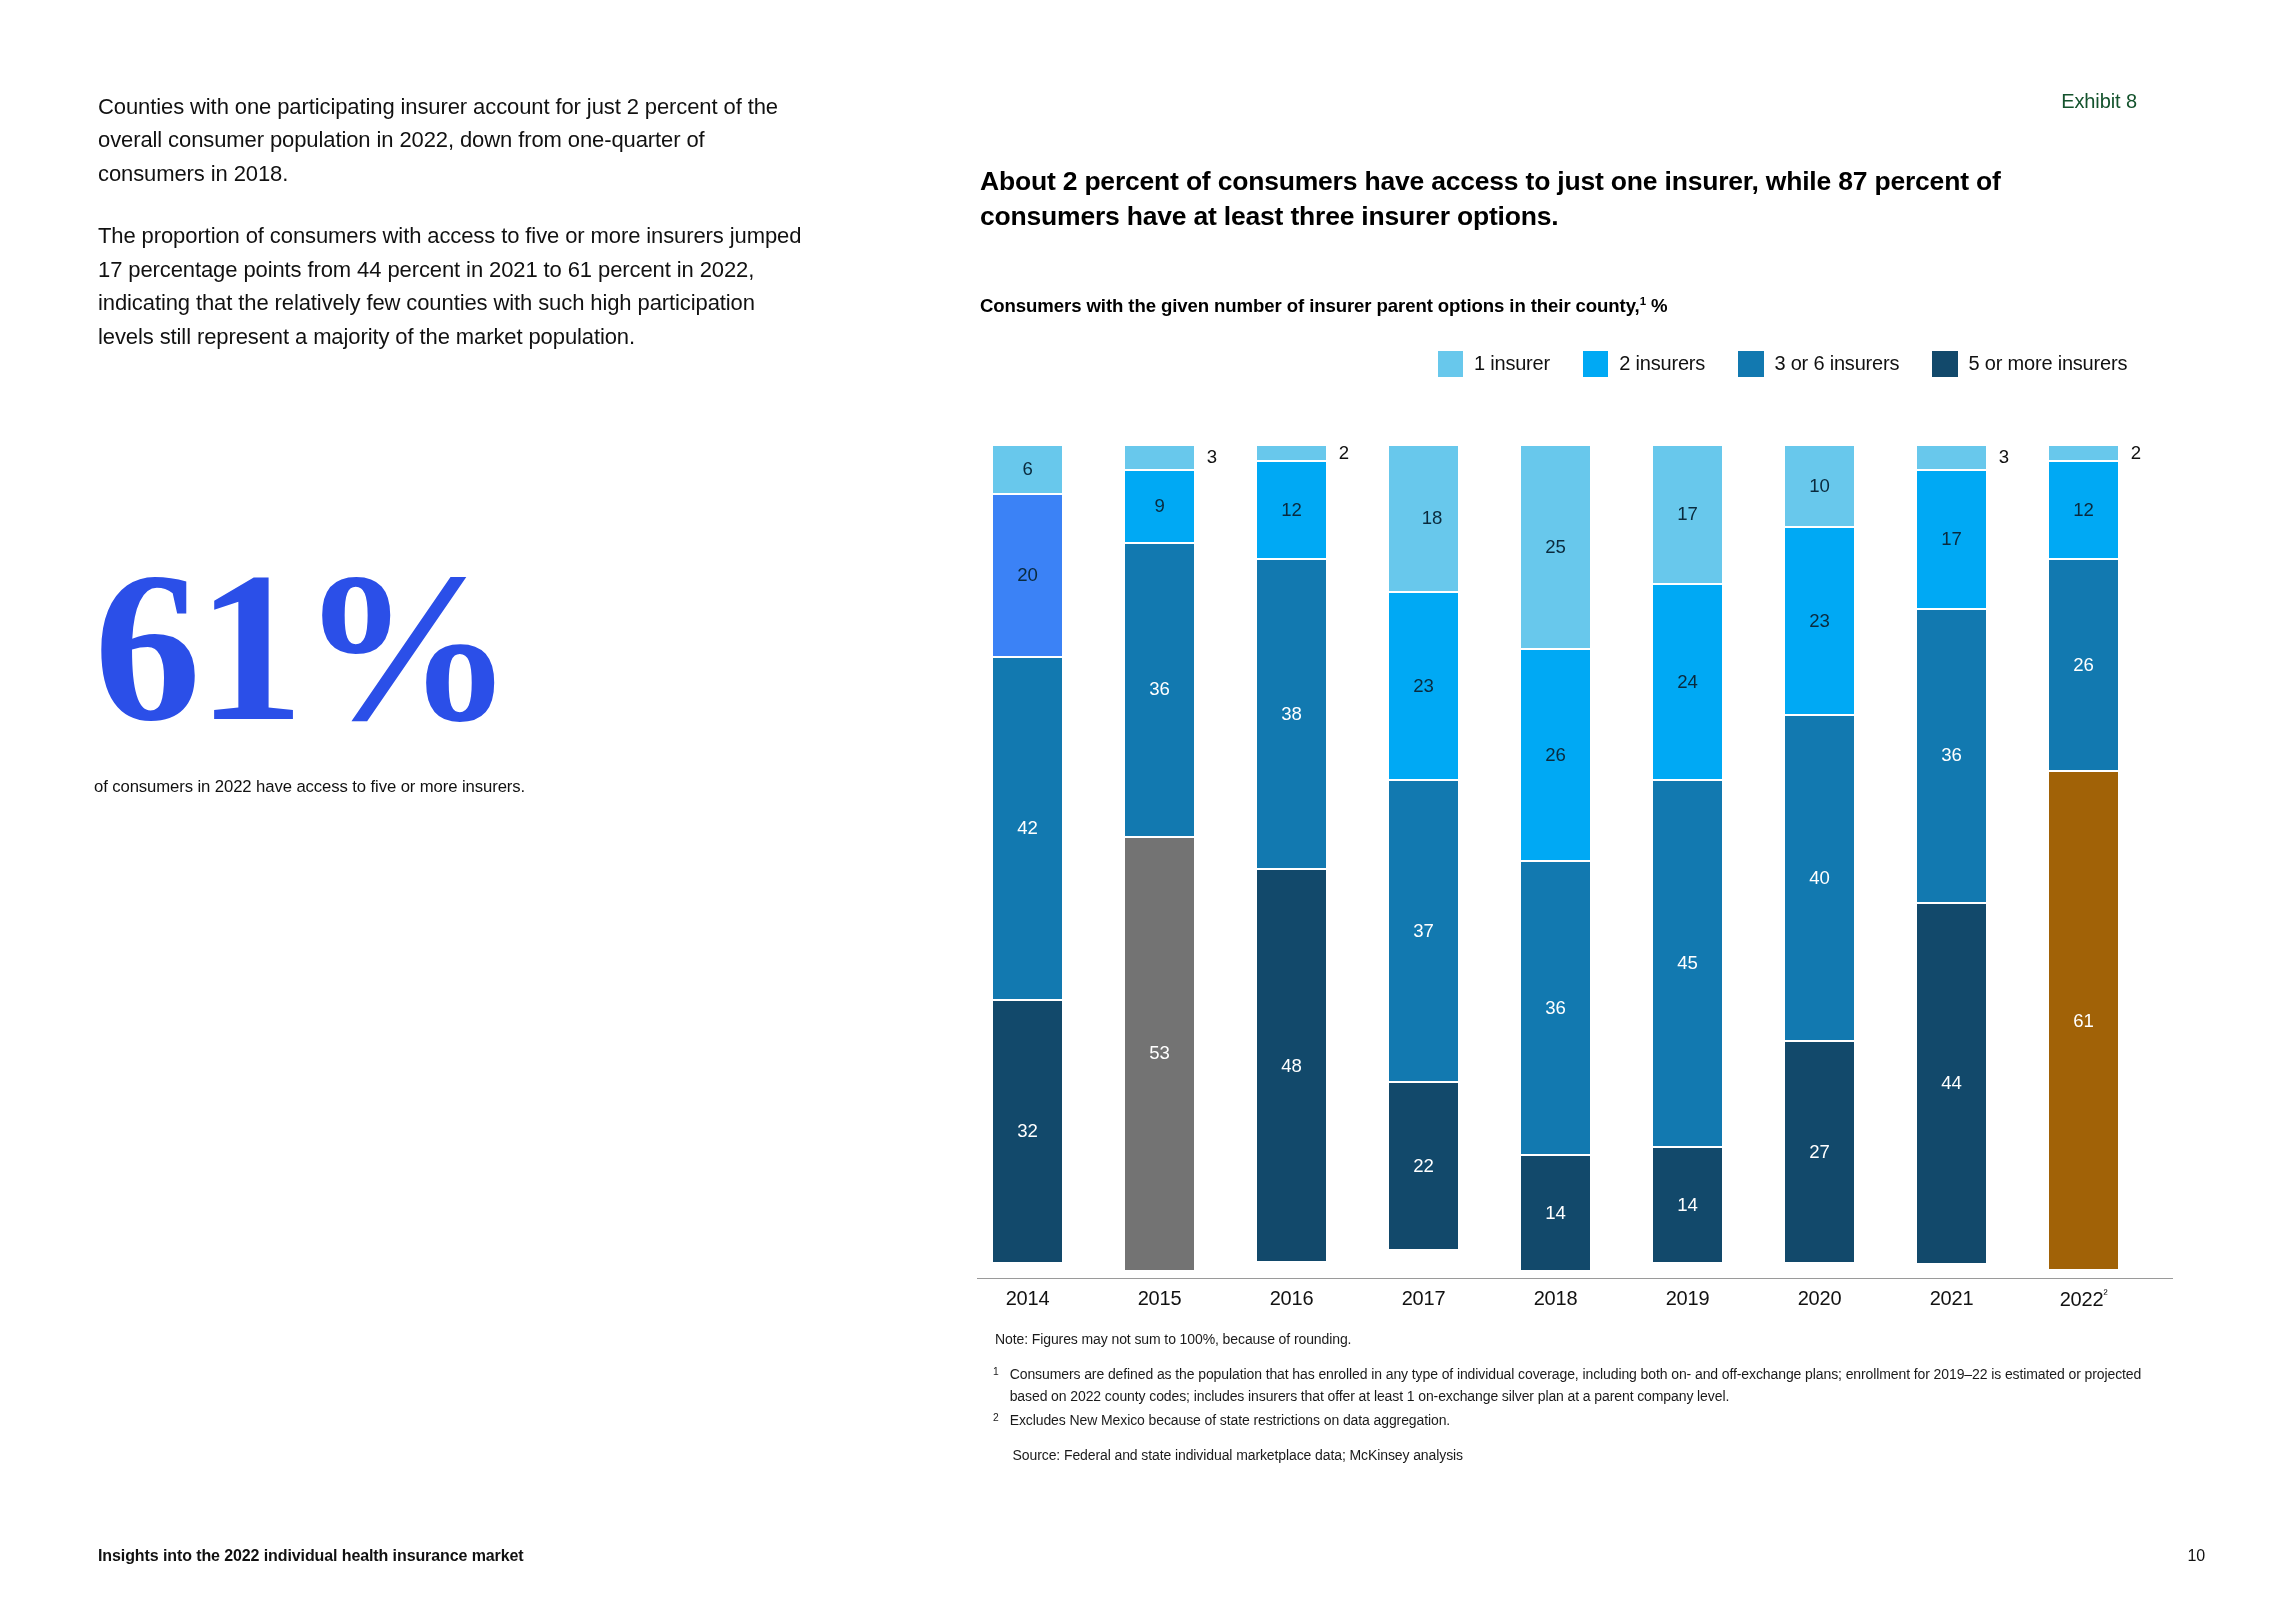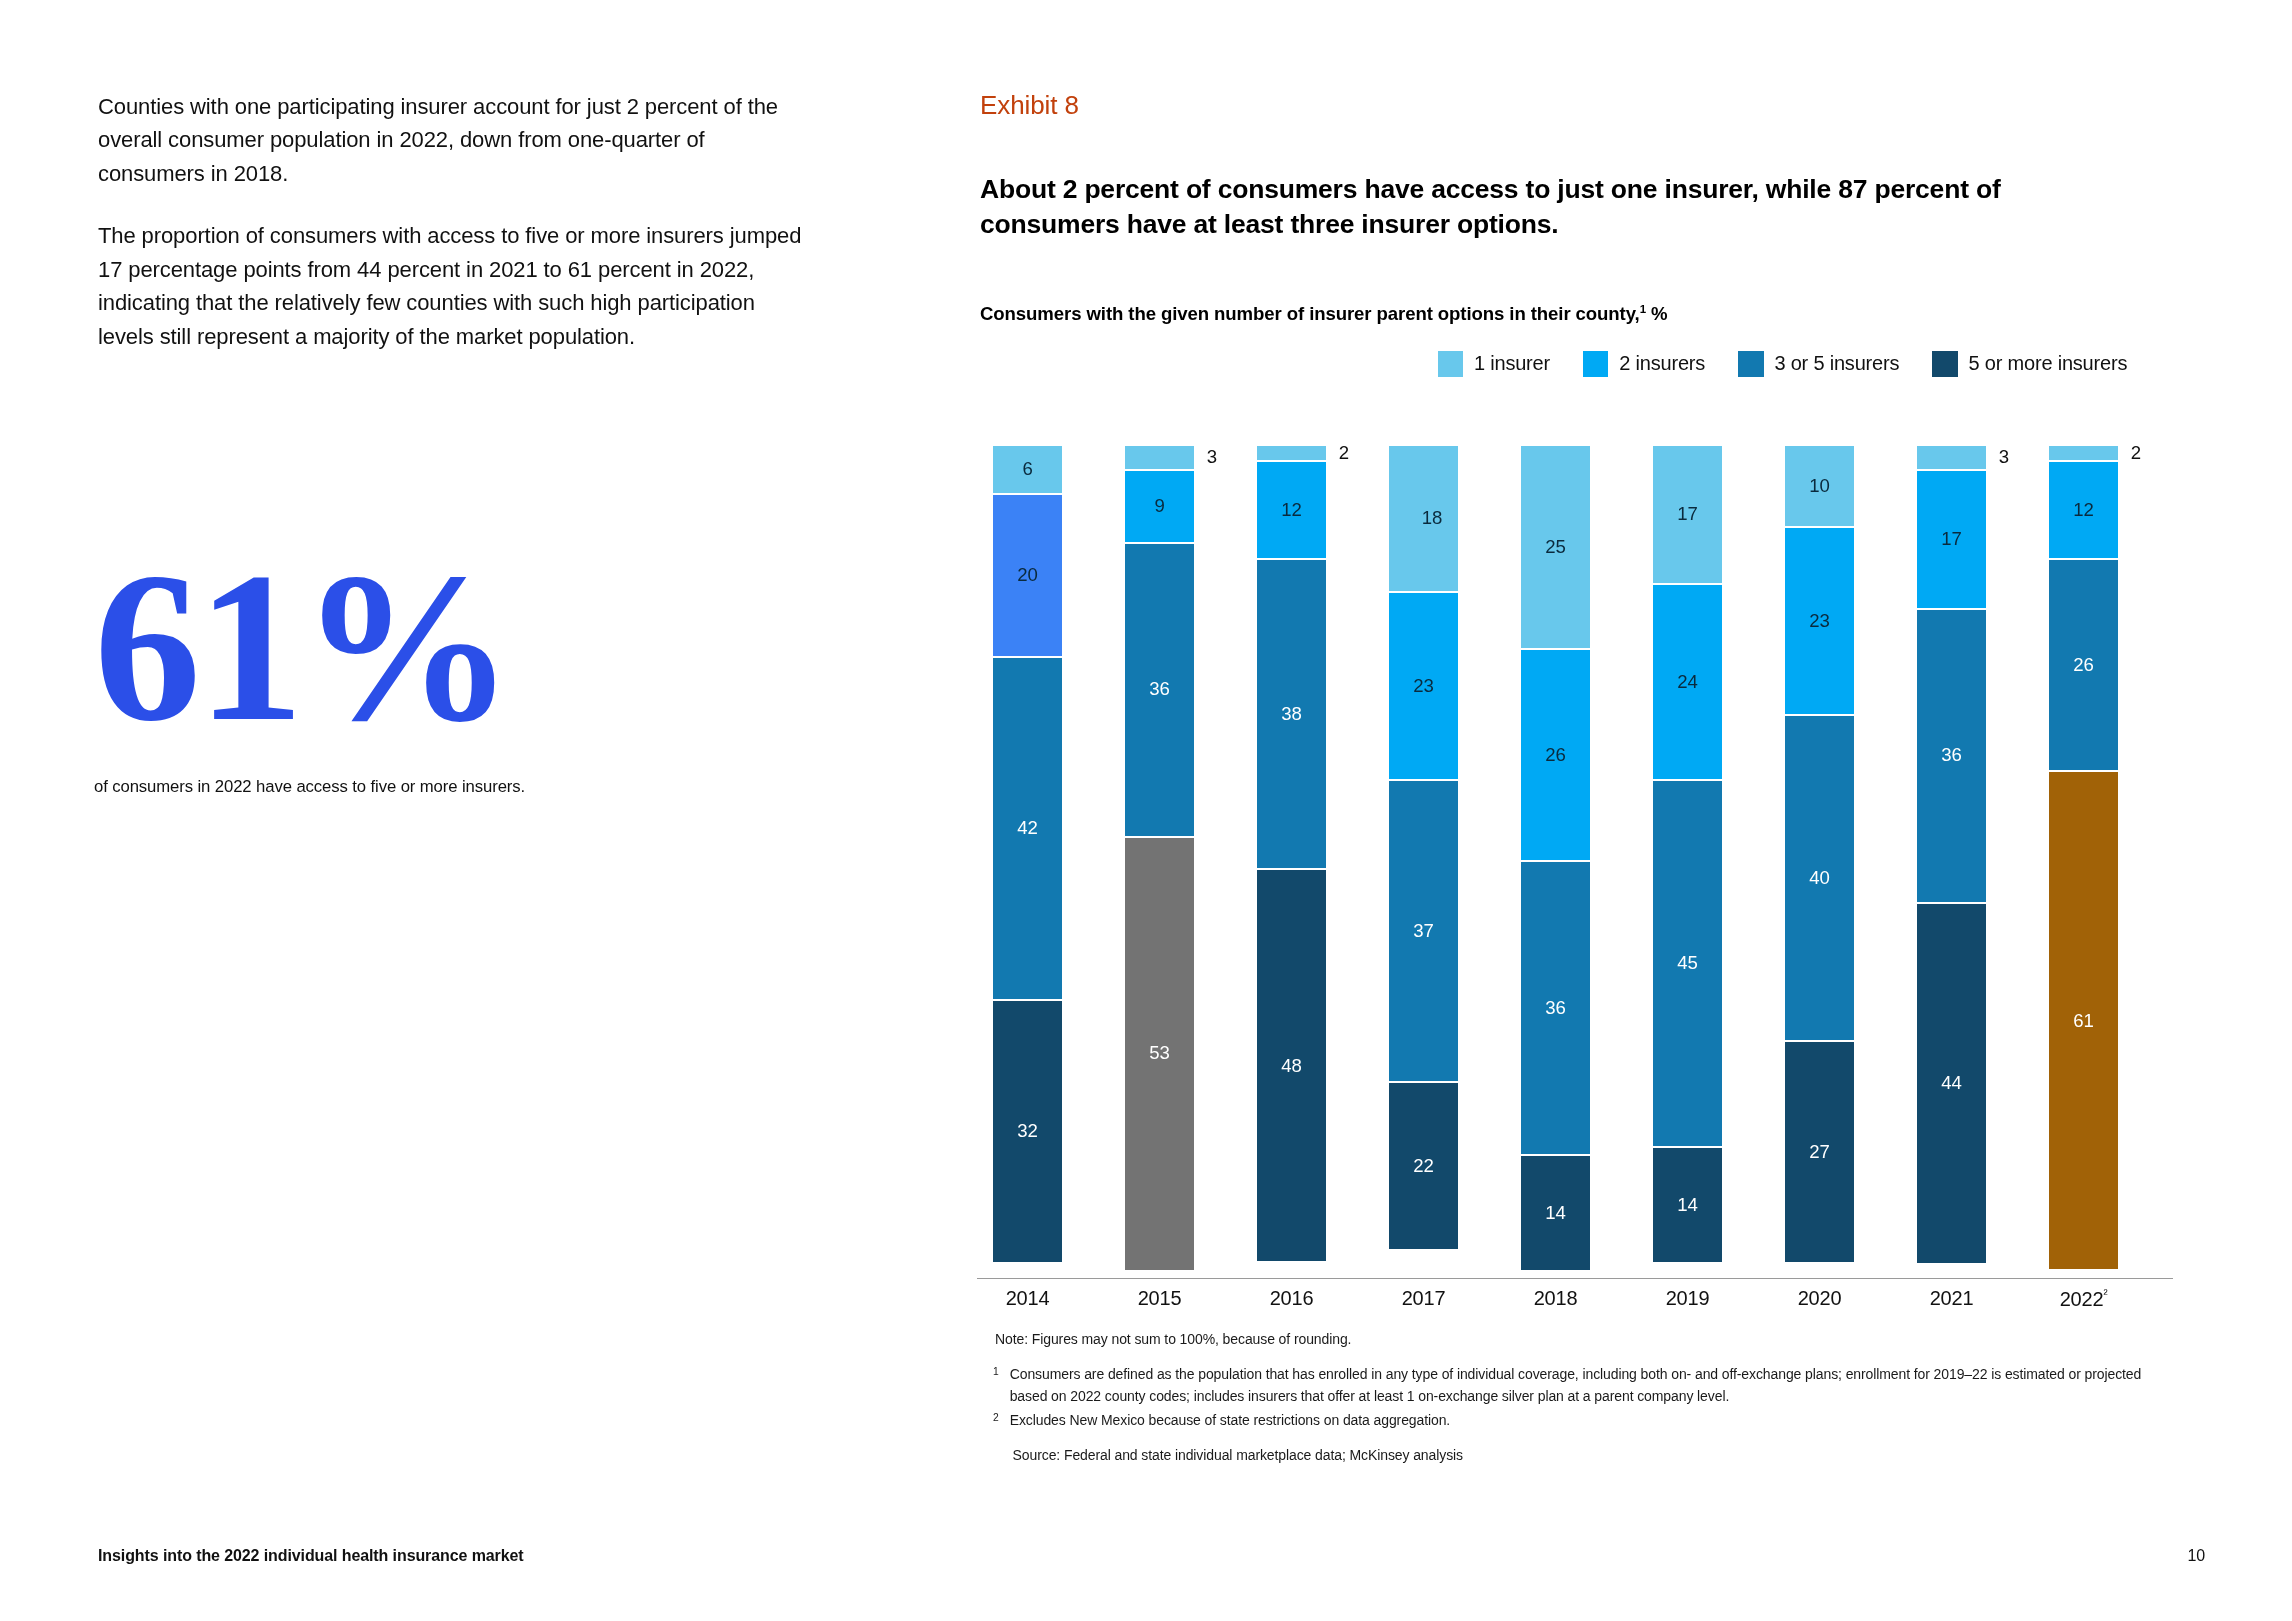--- a/index.html
+++ b/index.html
@@ -66,24 +66,25 @@
   }
 
   
   .right-col {
     position: absolute;
     left: 980px;
     top: 90px;
     width: 1157px;
   }
   .exhibit-label {
-    font-size: 26px;
-    color: #c2410c;
+    font-size: 20px;
+    color: #14532d;
     margin: 0 0 51px 0;
     letter-spacing: -0.1px;
+    text-align: right;
   }
   .exhibit-title {
     font-size: 26.5px;
     font-weight: 700;
     line-height: 1.33;
     color: #000;
     margin: 0 0 61px 0;
     letter-spacing: -0.2px;
   }
   .chart-subtitle {
@@ -273,21 +274,21 @@
     <div class="legend-item">
       <span class="legend-swatch" style="background: rgb(104, 200, 236);"></span>
       <span class="legend-text">1 insurer</span>
     </div>
     <div class="legend-item">
       <span class="legend-swatch" style="background: rgb(0, 169, 244);"></span>
       <span class="legend-text">2 insurers</span>
     </div>
     <div class="legend-item">
       <span class="legend-swatch" style="background: rgb(18, 121, 176);"></span>
-      <span class="legend-text">3 or 5 insurers</span>
+      <span class="legend-text">3 or 6 insurers</span>
     </div>
     <div class="legend-item">
       <span class="legend-swatch" style="background: rgb(18, 73, 107);"></span>
       <span class="legend-text">5 or more insurers</span>
     </div>
   </div>
 
 <div class="chart-area">
   <div class="plot" id="chart-plot">
       <div class="bar-slot">

